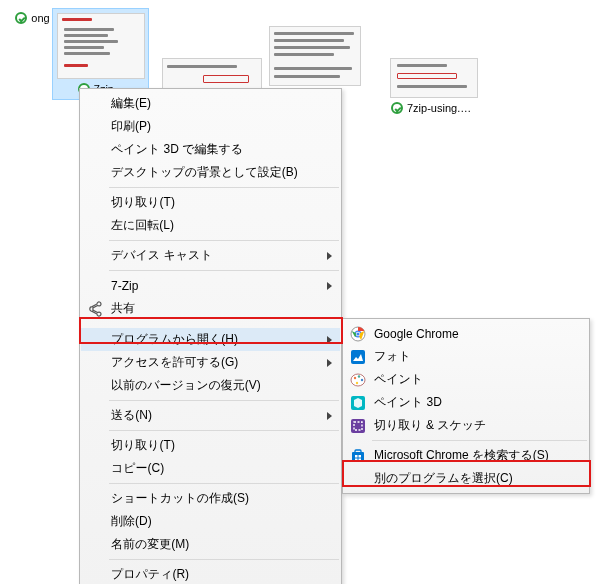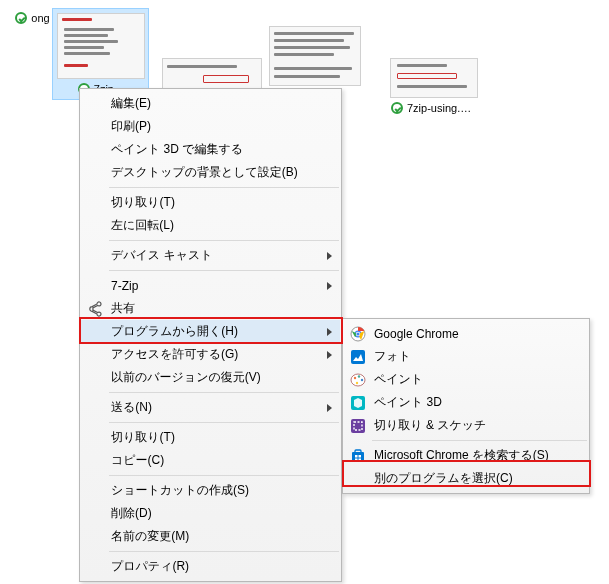--- a/index.html
+++ b/index.html
@@ -162,21 +162,21 @@
     <div class="row">
         <span>7-Zip</span>
         <div class="arrow"></div>
       </div>
     <div class="row">
       <svg class="rowicon" viewBox="0 0 16 16">
           <path d="M10 3a2 2 0 1 1 .6 1.4L5.8 7a2 2 0 0 1 0 2l4.8 2.6A2 2 0 1 1 10 13l-4.8-2.6a2 2 0 1 1 0-4.8L10 3z" fill="none" stroke="#555" stroke-width="1.2"></path>
         </svg>
       <span>共有</span>
     </div>
-    <div class="row" style="background:#dceaf7;">
+    <div class="row" style="background:#dceaf7;margin-top:8px;">
         <span>プログラムから開く(H)</span>
         <div class="arrow"></div>
       </div>
     <div class="row">
         <span>アクセスを許可する(G)</span>
         <div class="arrow"></div>
       </div>
     <div class="row">
         <span>以前のバージョンの復元(V)</span>
       </div>

